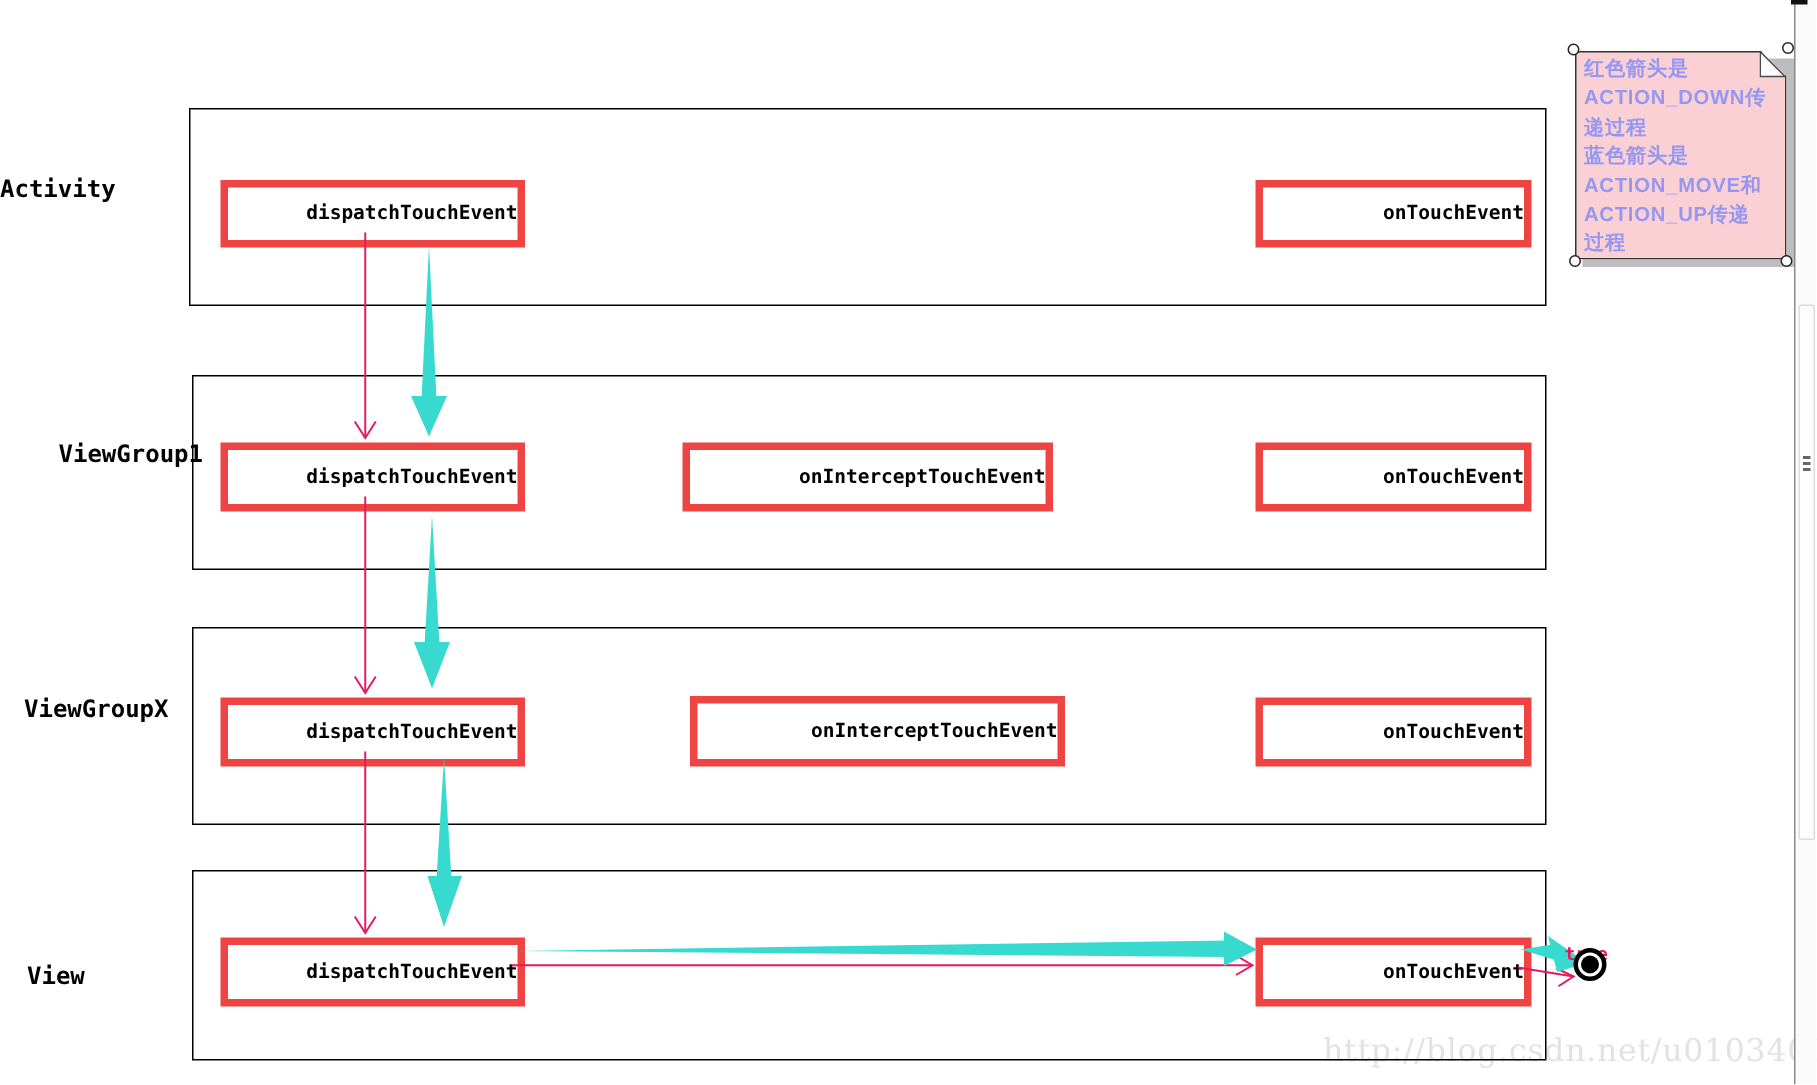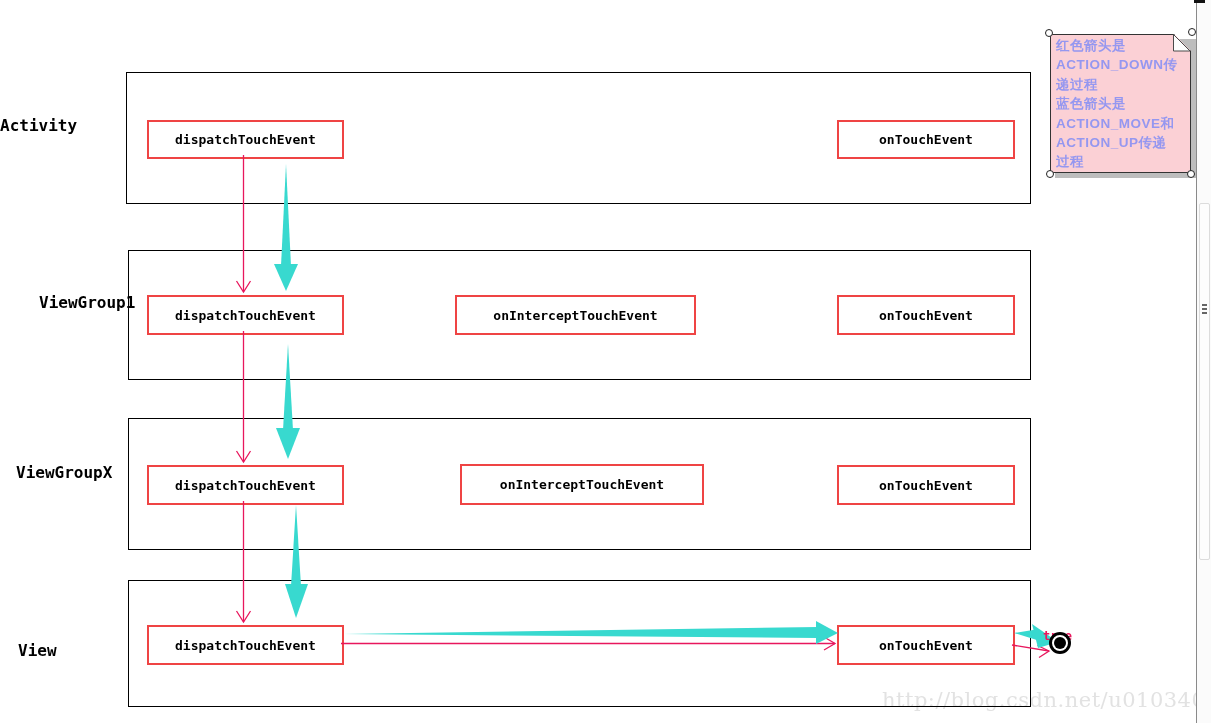--- a/index.html
+++ b/index.html
@@ -2,21 +2,21 @@
 <html style="--action-down-red: #e8175d; --action-move-cyan: #38d9cf; --note-bg: #fbd0d5; --note-text: #9597f0; --note-shadow: #bdbdbd; --watermark: #e2e2e2;"><head>
 <meta charset="utf-8">
 <style>
   html,body{margin:0;padding:0;background:#fff;}
   .page{position:relative;width:1211px;height:723px;overflow:hidden;background:#fff;
         font-family:"DejaVu Sans Mono","Liberation Mono",monospace;}
   
   .lane{position:absolute;border:1px solid #000;background:transparent;}
   .lane-label{position:absolute;font:bold 16px "DejaVu Sans Mono","Liberation Mono",monospace;color:#000;white-space:nowrap;}
   
-  .node{position:absolute;border:2px solid #ef4444;background:#fff;display:flex;align-items:center;justify-content:center;
+  .node{position:absolute;border:5px solid #ef4444;background:#fff;display:flex;align-items:center;justify-content:flex-end;
         font:bold 13px "DejaVu Sans Mono","Liberation Mono",monospace;color:#000;white-space:nowrap;}
   
   .arrows{position:absolute;left:0;top:0;width:1211px;height:723px;pointer-events:none;z-index:5;}
   .red-line{stroke:var(--action-down-red);stroke-width:1.3;fill:none;}
   .cyan-shape{fill:var(--action-move-cyan);stroke:none;}
   
   .note-shadow{position:absolute;left:1055px;top:39px;width:141px;height:139px;background:var(--note-shadow);z-index:6;}
   .note{position:absolute;left:1050px;top:34px;width:141px;height:139px;background:var(--note-bg);
         border:1px solid #333;box-sizing:border-box;z-index:7;
         clip-path:polygon(0 0,124px 0,141px 17px,141px 139px,0 139px);}

